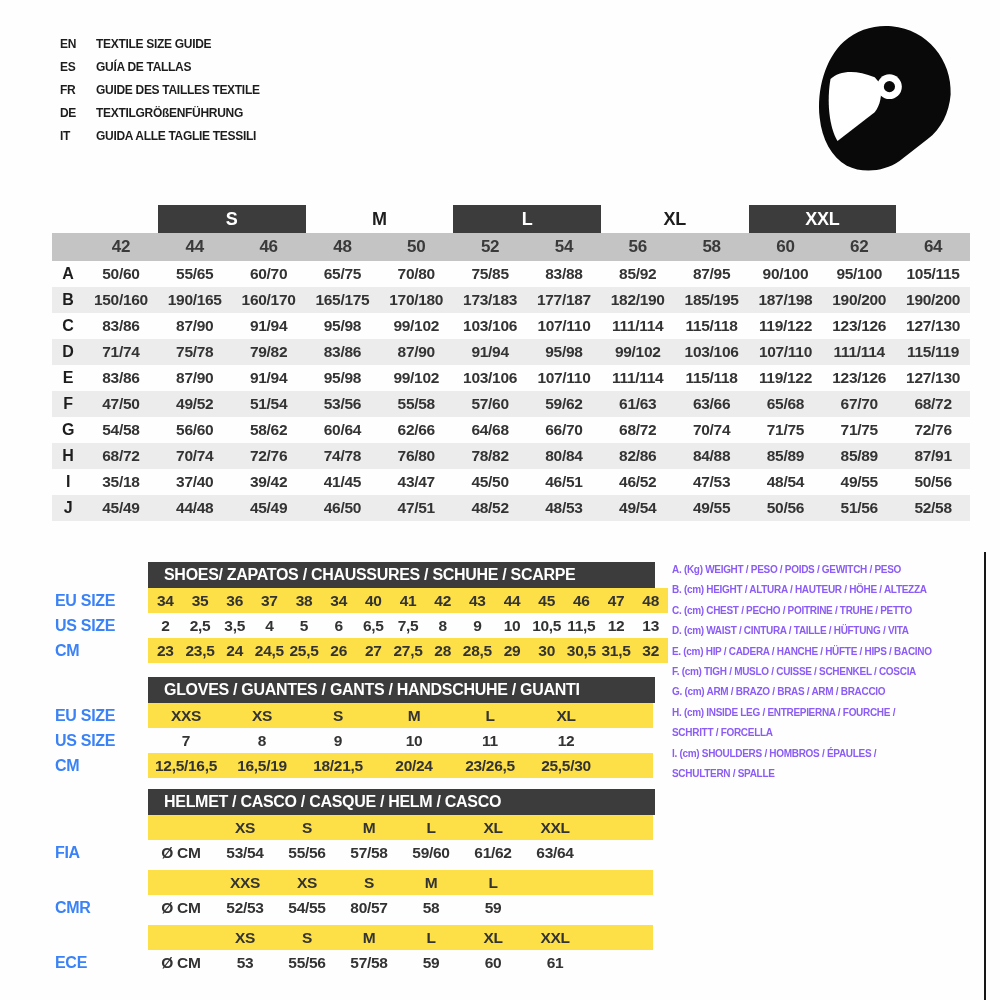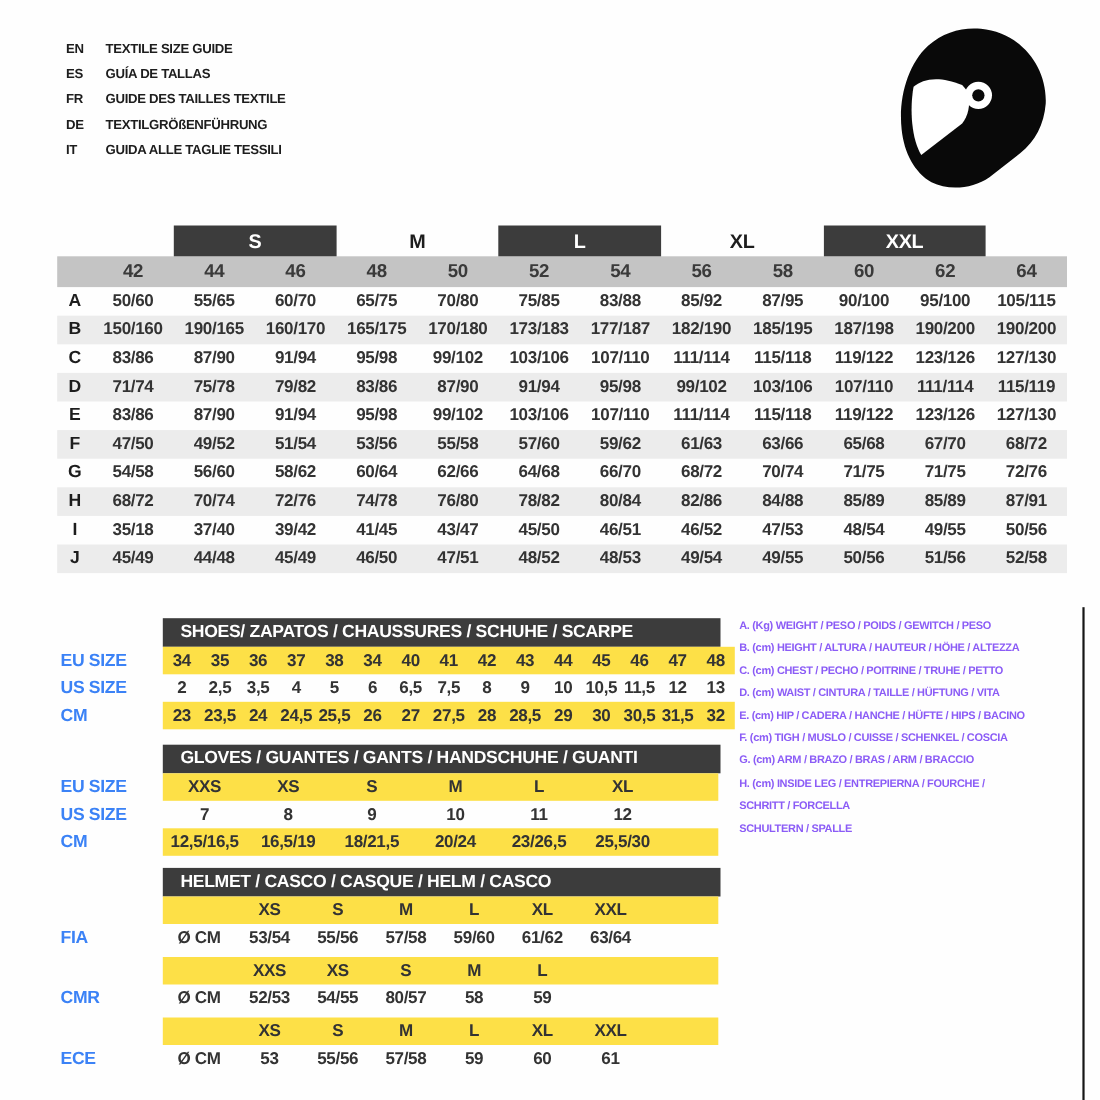--- a/index.html
+++ b/index.html
@@ -451,18 +451,19 @@
   <div class="legend" id="legend">
       <div class="legend-line">A. (Kg) WEIGHT / PESO / POIDS / GEWITCH / PESO</div>
       <div class="legend-line">B. (cm) HEIGHT / ALTURA / HAUTEUR / HÖHE / ALTEZZA</div>
       <div class="legend-line">C. (cm) CHEST / PECHO / POITRINE / TRUHE / PETTO</div>
       <div class="legend-line">D. (cm) WAIST / CINTURA / TAILLE / HÜFTUNG / VITA</div>
       <div class="legend-line">E. (cm) HIP / CADERA / HANCHE / HÜFTE / HIPS /  BACINO</div>
       <div class="legend-line">F. (cm) TIGH / MUSLO / CUISSE / SCHENKEL / COSCIA</div>
       <div class="legend-line">G. (cm) ARM  / BRAZO / BRAS / ARM / BRACCIO</div>
       <div class="legend-line">H. (cm) INSIDE LEG / ENTREPIERNA / FOURCHE /</div>
       <div class="legend-line">SCHRITT / FORCELLA</div>
+      <div class="legend-line">I.  (cm) SHOULDERS / HOMBROS / ÉPAULES /</div>
       <div class="legend-line">SCHULTERN / SPALLE</div>
     </div>
 
   <div class="edge-line"></div>
 
 </div>
 
 </body></html>

